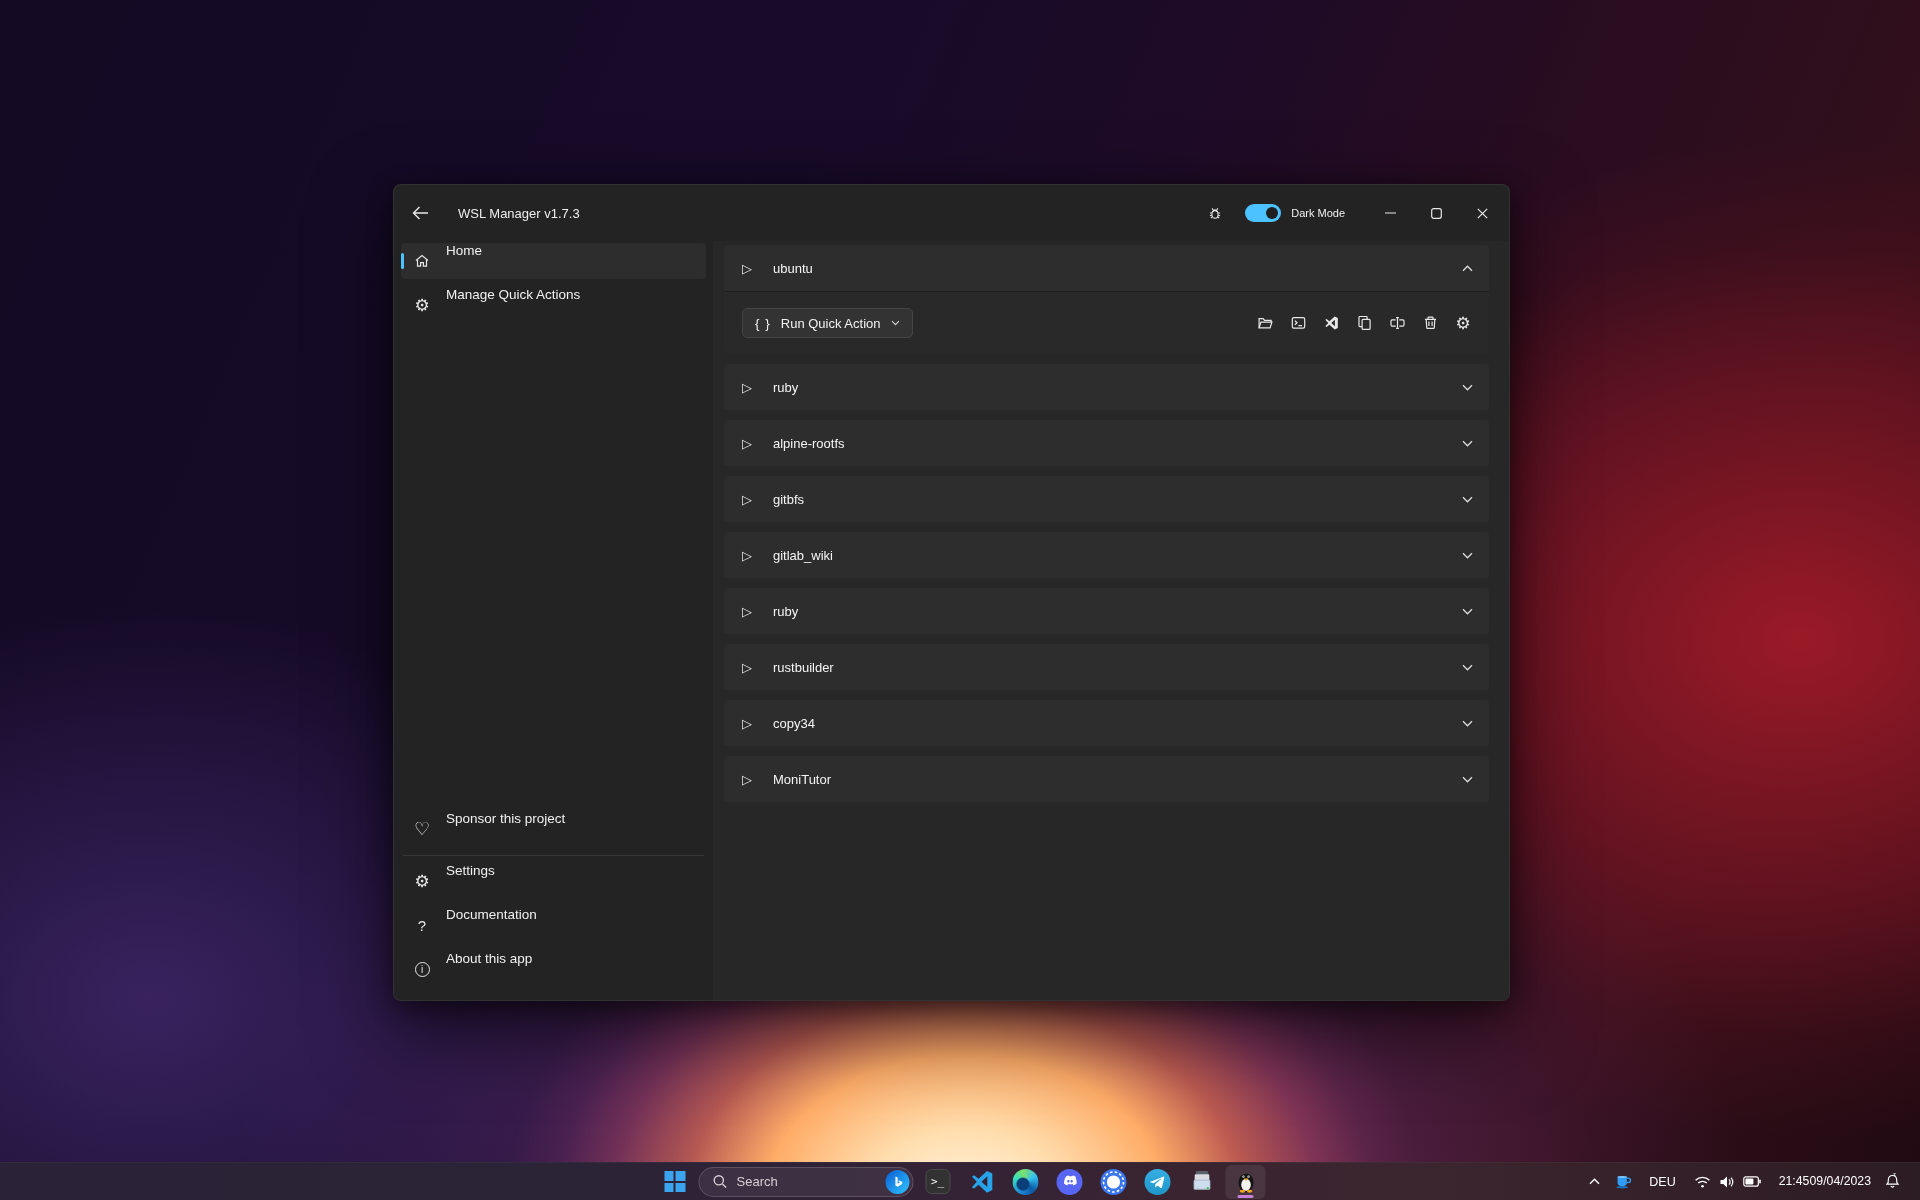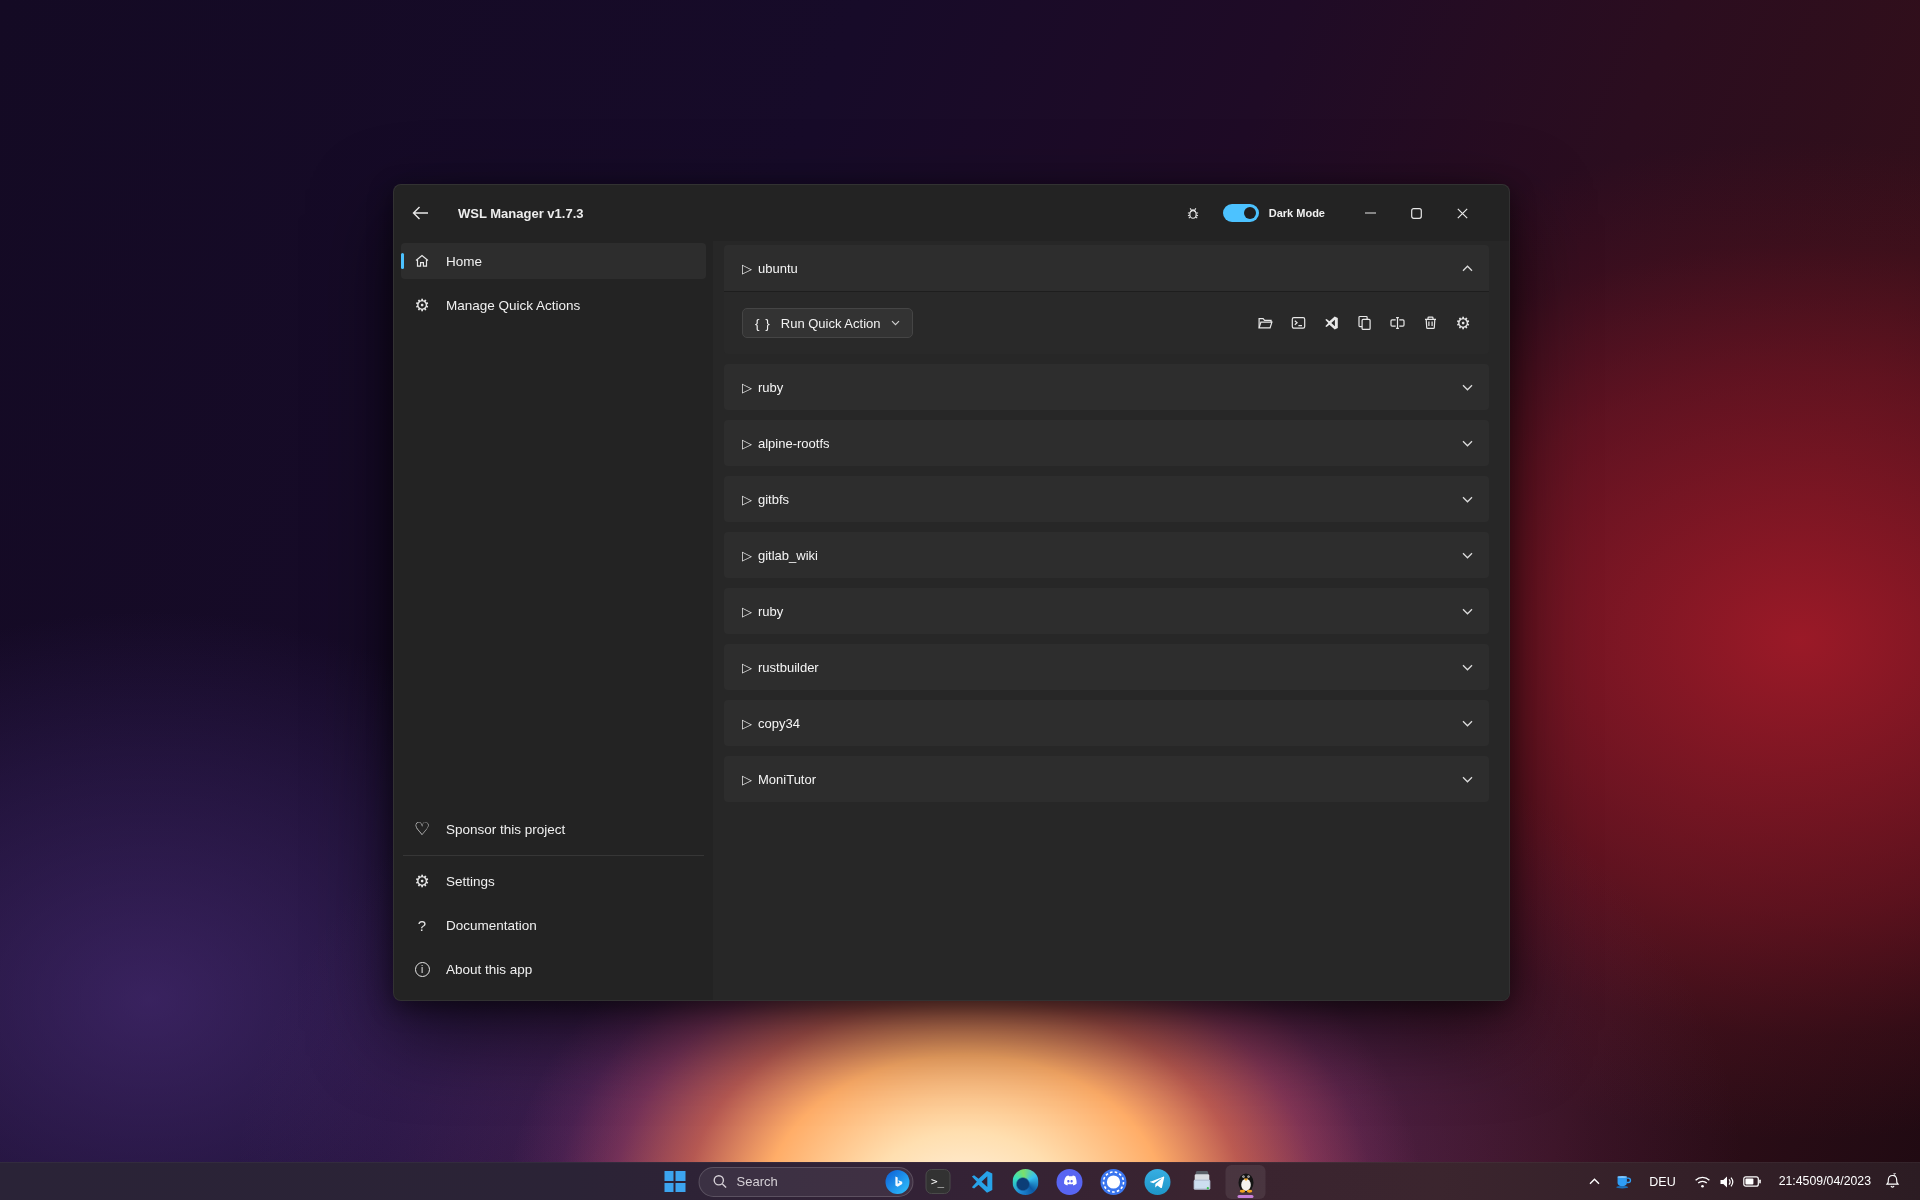--- a/index.html
+++ b/index.html
@@ -12,54 +12,54 @@
       radial-gradient(ellipse 860px 640px at 1800px 640px, rgba(160,26,40,.95) 0%, rgba(135,22,36,.55) 42%, rgba(100,18,30,.25) 62%, rgba(0,0,0,0) 78%),
       radial-gradient(ellipse 700px 540px at 150px 1000px, rgba(92,58,150,.5) 0%, rgba(70,44,120,.28) 45%, rgba(0,0,0,0) 72%),
       linear-gradient(112deg, #140a24 0%, #170b29 36%, #1f0b26 54%, #2b0d1f 70%, #320f1a 84%, #200a12 100%);
   }
 
   
   .window { position:absolute; left:393px; top:184px; width:1117px; height:817px;
     background:#232323; border-radius:8px; overflow:hidden; color:#f0f0f0;
     border:1px solid rgba(255,255,255,.07);
     box-shadow:0 30px 80px rgba(0,0,0,.6), 0 6px 24px rgba(0,0,0,.45); }
-  .titlebar { height:56px; display:flex; align-items:center; padding:0 24px 0 10px;font-weight:bold; }
+  .titlebar { height:56px; display:flex; align-items:center; padding:0 4px 0 10px; }
   .tb-btn { width:32px; height:32px; display:flex; align-items:center; justify-content:center;
             background:none; border:none; cursor:default; }
   .win-title { margin-left:22px; font-size:13px; color:#ededed; }
   .titlebar-right { margin-left:auto; display:flex; align-items:center; }
   .toggle { width:36px; height:18px; border-radius:9px; background:#4cc2ff; position:relative; margin:0 10px 0 14px; }
   .toggle .knob { position:absolute; right:3px; top:3px; width:12px; height:12px; border-radius:50%; background:#1f1f1f; }
   .darkmode-label { font-size:11px; margin-right:22px; }
   .winctl { width:46px; height:34px; display:flex; align-items:center; justify-content:center; background:none; border:none; }
 
   
   .window-body { display:flex; height:calc(100% - 56px); }
   .sidebar { width:319px; display:flex; flex-direction:column; padding:2px 7px 5px 7px; }
-  .nav-item { height:36px; border-radius:4px; display:flex; align-items:center;
+  .nav-item { height:36px; border-radius:4px; display:flex; 
               padding-left:11px; margin-bottom:8px; position:relative; font-size:13.5px; }
   .nav-item.selected { background:#2d2d2d; }
   .nav-item.selected::before { content:""; position:absolute; left:0; top:10px; width:3px; height:16px;
                                border-radius:2px; background:#4cc2ff; }
   .nav-ic { width:20px; display:flex; justify-content:center; align-items:center; margin-right:14px; color:#e6e6e6; }
   .glyph { font-size:16px; color:#e6e6e6; line-height:1; }
   .glyph.gear { font-size:17px; }
   .nav-bottom { margin-top:auto; }
   .side-divider { height:1px; background:rgba(255,255,255,.09); margin:7px 2px; }
   .info-circle { width:15px; height:15px; border:1.2px solid #e6e6e6; border-radius:50%;
                  display:flex; align-items:center; justify-content:center; font-size:10px; font-style:normal; }
 
   .main { flex:1; background:#272727; padding:4px 20px 0 11px; }
   .instance-row, .instance-header { height:46px; background:#2d2d2d; display:flex; align-items:center;
       padding:0 16px 0 18px; font-size:13px; color:#f5f5f5; }
   .instance-row { border-radius:4px; margin-top:10px; }
   .instance-card { margin-top:0; }
   .instance-header { border-radius:4px 4px 0 0; }
   .play { font-size:13px; color:#e8e8e8; }
-  .row-name { margin-left:6px; }
+  .row-name { margin-left:21px; }
   .chev { margin-left:auto; display:flex; align-items:center; }
   .instance-content { height:63px; background:#292929; border-top:1px solid #1e1e1e;
       border-radius:0 0 4px 4px; display:flex; align-items:center; padding:0 16px 0 18px; }
   .qa-btn { height:30px; display:flex; align-items:center; gap:10px; padding:0 12px;
       background:#333333; border:1px solid #454545; border-radius:5px; color:#f2f2f2; font-size:13px; }
   .qa-braces { font-size:13.5px; color:#f2f2f2; letter-spacing:1px; }
   .action-icons { margin-left:auto; display:flex; align-items:center; gap:13px; }
   .act-btn { width:20px; height:20px; display:flex; align-items:center; justify-content:center;
              background:none; border:none; }
 

